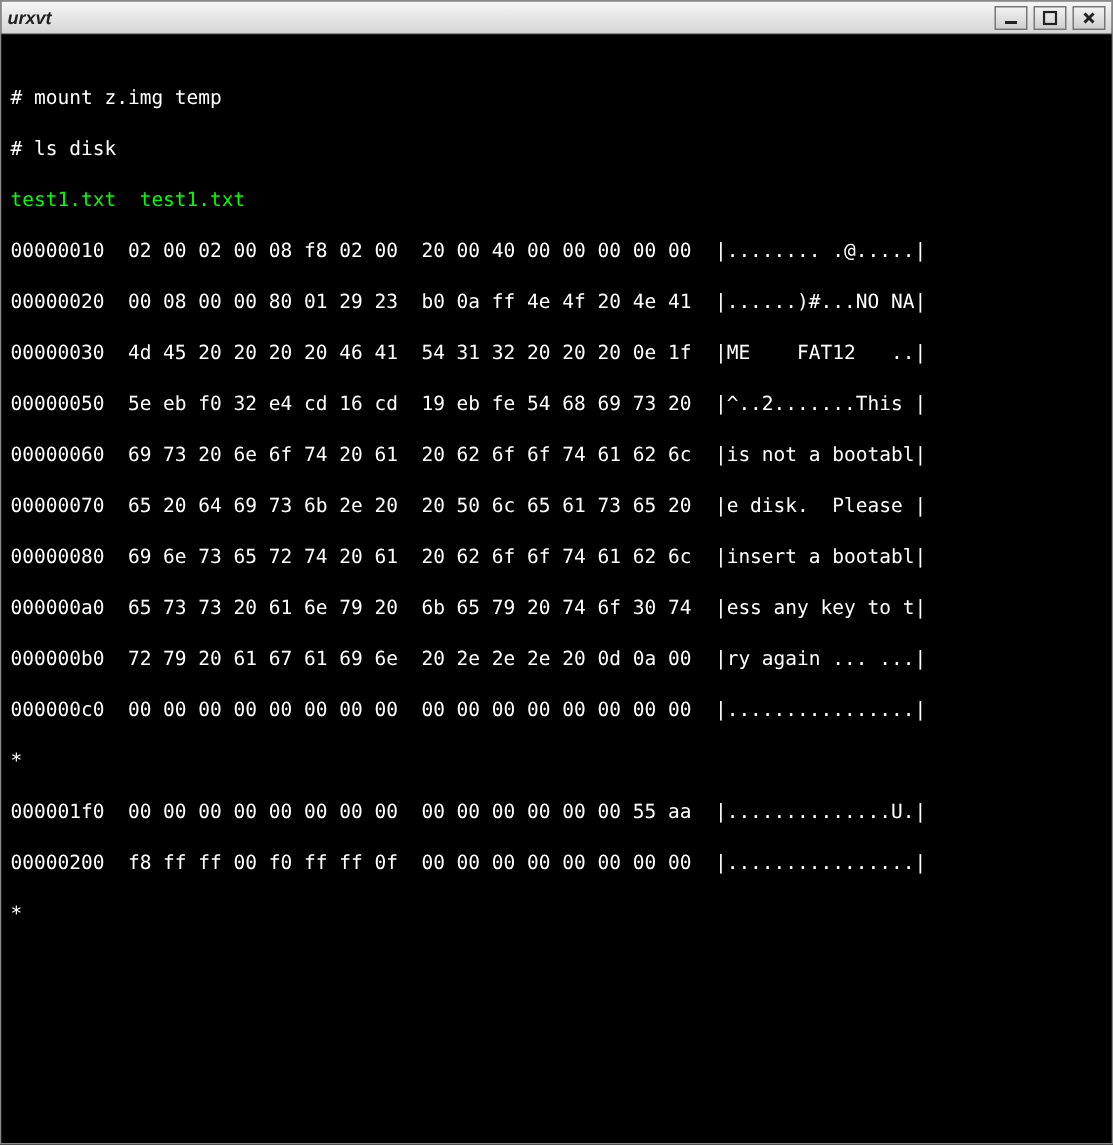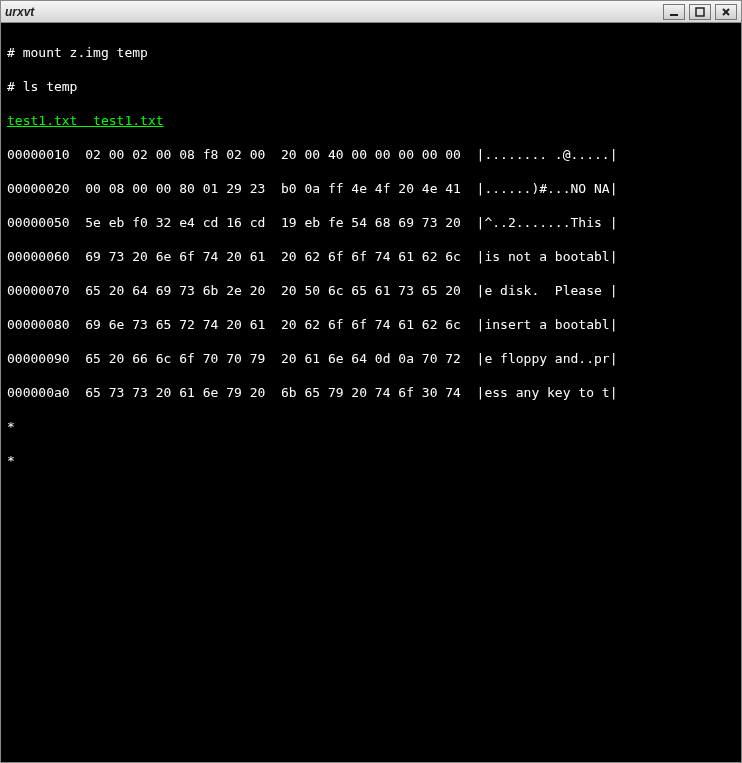--- a/index.html
+++ b/index.html
@@ -2,22 +2,22 @@
 <html><head>
 <meta charset="utf-8">
 <style>
   * { margin:0; padding:0; box-sizing:border-box; }
   body { background:#4a4a4a; font-family:monospace; font-size:13px; width:742px; height:763px; overflow:hidden; }
   .window { width:742px; height:763px; background:#000; border:1px solid #888; position:relative; }
   .titlebar { height:22px; background:linear-gradient(#f6f6f6,#d6d6d6); border-bottom:1px solid #888; display:flex; align-items:center; padding:0 4px; font-family:sans-serif; font-size:12px; font-weight:bold; font-style:italic; color:#222; }
   .titlebar .spacer { flex:1; }
   .title-btn { width:22px; height:16px; margin-left:4px; background:linear-gradient(#f2f2f2,#cfcfcf); border:1px solid #777; display:flex; align-items:center; justify-content:center; cursor:pointer; }
   .title-btn svg { pointer-events:none; }
-  .term { background:#000; color:#fff; padding:4px 6px; white-space:pre; line-height:17px; font-family:"DejaVu Sans Mono","Liberation Mono",monospace; font-size:13px; overflow:hidden; height:calc(100% - 22px); }
-  .green { color:#00ff00;text-decoration:underline; }
+  .term { background:#000; color:#fff; padding:17px 6px; white-space:pre; line-height:17px; font-family:"DejaVu Sans Mono","Liberation Mono",monospace; font-size:13px; overflow:hidden; height:calc(100% - 22px); }
+  .green { color:#00ff00; }
   .row { display:block; }
 </style>
 </head>
 <body>
 
 <div class="window">
   <div class="titlebar">
     <span> urxvt</span>
     <span class="spacer"></span>
     <div class="title-btn">
@@ -32,31 +32,35 @@
     </div>
     <div class="title-btn">
       <svg width="10" height="10" viewBox="0 0 10 10">
           <line x1="2" y1="2" x2="8" y2="8" stroke="#222" stroke-width="2"></line>
           <line x1="8" y1="2" x2="2" y2="8" stroke="#222" stroke-width="2"></line>
         </svg>
     </div>
   </div>
   <div class="term">
 <span class="row"># mount z.img temp</span>
-<span class="row"># ls temp</span>
+<span class="row"># ls disk</span>
 <span class="row green">test1.txt  test1.txt</span>
 <span class="row">00000010  02 00 02 00 08 f8 02 00  20 00 40 00 00 00 00 00  |........ .@.....|</span>
 <span class="row">00000020  00 08 00 00 80 01 29 23  b0 0a ff 4e 4f 20 4e 41  |......)#...NO NA|</span>
+<span class="row">00000030  4d 45 20 20 20 20 46 41  54 31 32 20 20 20 0e 1f  |ME    FAT12   ..|</span>
 <span class="row">00000050  5e eb f0 32 e4 cd 16 cd  19 eb fe 54 68 69 73 20  |^..2.......This |</span>
 <span class="row">00000060  69 73 20 6e 6f 74 20 61  20 62 6f 6f 74 61 62 6c  |is not a bootabl|</span>
 <span class="row">00000070  65 20 64 69 73 6b 2e 20  20 50 6c 65 61 73 65 20  |e disk.  Please |</span>
 <span class="row">00000080  69 6e 73 65 72 74 20 61  20 62 6f 6f 74 61 62 6c  |insert a bootabl|</span>
-<span class="row">00000090  65 20 66 6c 6f 70 70 79  20 61 6e 64 0d 0a 70 72  |e floppy and..pr|</span>
 <span class="row">000000a0  65 73 73 20 61 6e 79 20  6b 65 79 20 74 6f 30 74  |ess any key to t|</span>
+<span class="row">000000b0  72 79 20 61 67 61 69 6e  20 2e 2e 2e 20 0d 0a 00  |ry again ... ...|</span>
+<span class="row">000000c0  00 00 00 00 00 00 00 00  00 00 00 00 00 00 00 00  |................|</span>
 <span class="row">*</span>
+<span class="row">000001f0  00 00 00 00 00 00 00 00  00 00 00 00 00 00 55 aa  |..............U.|</span>
+<span class="row">00000200  f8 ff ff 00 f0 ff ff 0f  00 00 00 00 00 00 00 00  |................|</span>
 <span class="row">*</span>
 
 
 
 
 
 
 
 
 

